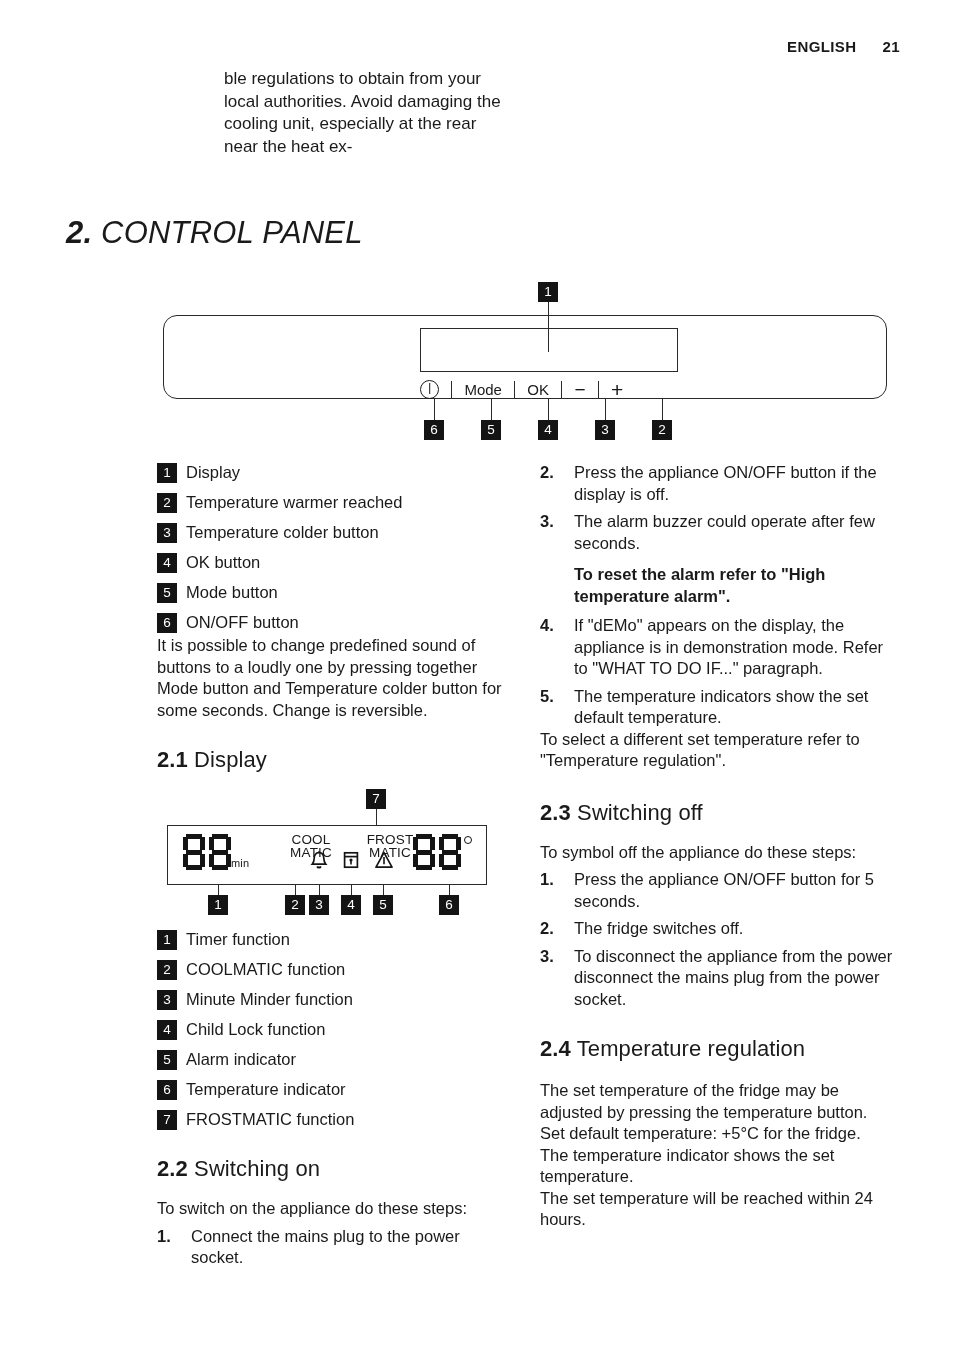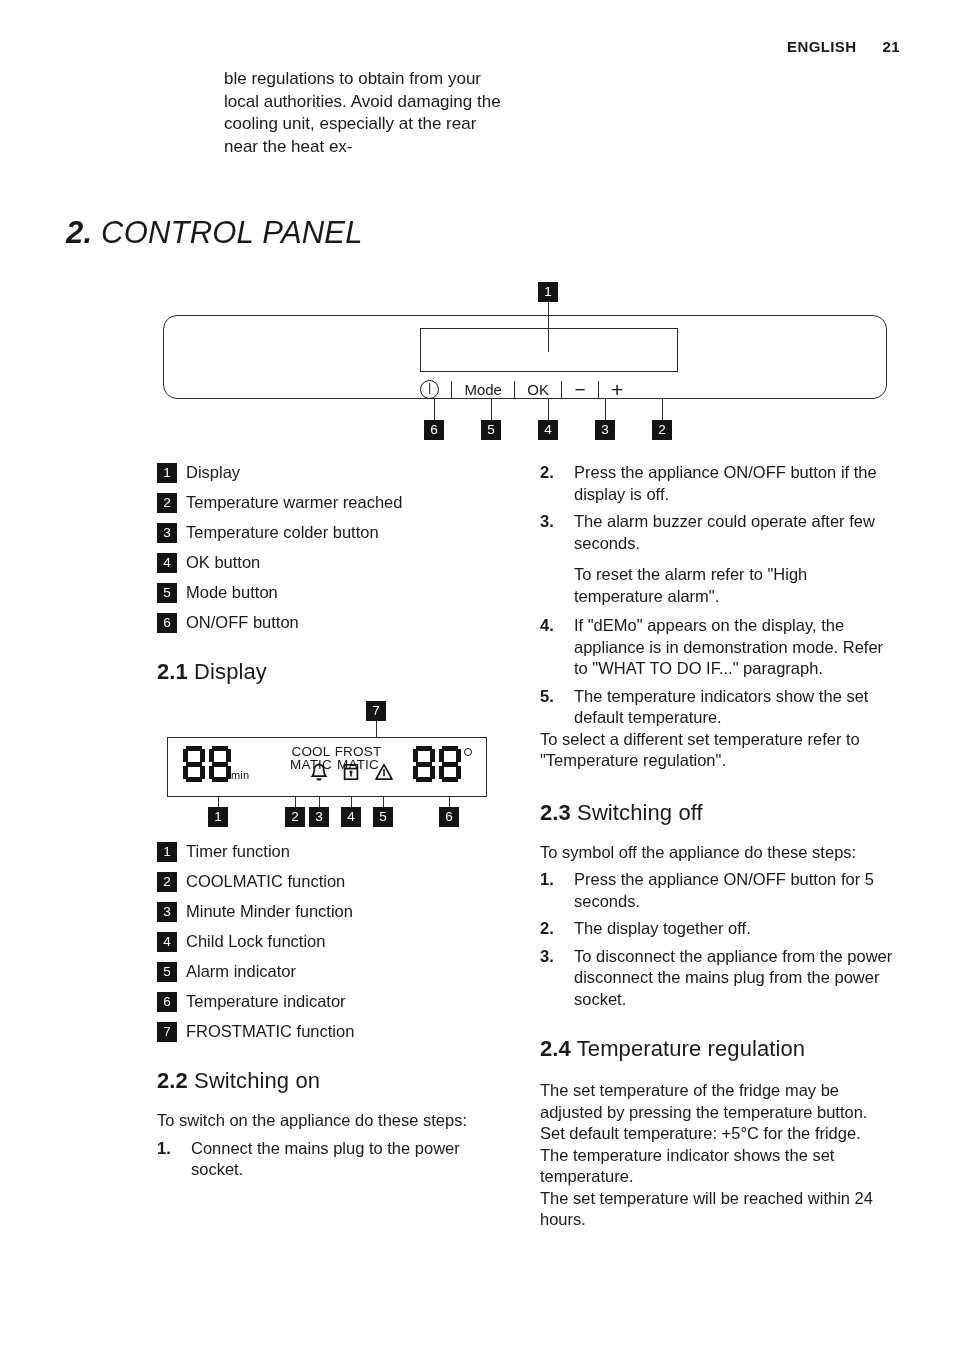--- a/index.html
+++ b/index.html
@@ -351,20 +351,21 @@
     <li>
       <span class="badge">5</span>
       <span>Mode button</span>
     </li>
     <li style="margin-bottom:2px;">
       <span class="badge">6</span>
       <span>ON/OFF button</span>
     </li>
   </ul>
 
+  <p class="body" style="margin-top:2px;">It is possible to change predefined sound of buttons to a loudly one by pressing together Mode button and Temperature colder button for some seconds. Change is reversible.</p>
 
   <h2 class="section" style="margin-top:26px;">
     <span class="num">2.1</span>
     <span>Display</span>
   </h2>
 
   <div class="fig-display" style="margin-top:16px;">
 
     <div class="badge badge-abs" style="top:0px;left:209px;">7</div>
     <div class="dleader" style="top:20px;left:218.5px;height:17px;"></div>
@@ -392,21 +393,21 @@
           <i class="h b"></i>
       </span>
       <span class="unit-min">min</span>
     </div>
 
     <div class="matic-label" style="top:44px;left:122px;width:64px;">
       <div>COOL</div>
       <div>MATIC</div>
     </div>
 
-    <div class="matic-label" style="top:44px;left:168px;width:66px;">
+    <div class="matic-label" style="top:44px;left:200px;width:66px;">
       <div>FROST</div>
       <div>MATIC</div>
     </div>
 
     <div class="icon-row" style="top:60px;left:152px;">
       <svg width="20" height="22" viewBox="0 0 20 22" fill="none" stroke="#141414" stroke-width="1.7">
         <path d="M10 3.6 C6.4 3.6 5.2 6.6 5.2 9.3 C5.2 12.4 4.0 14.2 3.2 15.2 L16.8 15.2 C16.0 14.2 14.8 12.4 14.8 9.3 C14.8 6.6 13.6 3.6 10 3.6 Z"></path>
         <path d="M10 2.2 L10 3.6" stroke-width="1.6"></path>
         <path d="M8.1 17.4 C8.6 19.2 11.4 19.2 11.9 17.4" fill="#141414" stroke="none"></path>
         <path d="M8.1 17.4 C8.6 19.2 11.4 19.2 11.9 17.4"></path>
@@ -523,21 +524,21 @@
     <li>
       <span class="snum">2.</span>
       <span class="stext">Press the appliance ON/OFF button if the display is off.</span>
     </li>
     <li style="margin-bottom:2px;">
       <span class="snum">3.</span>
       <span class="stext">The alarm buzzer could operate after few seconds.</span>
     </li>
   </ol>
 
-  <p class="sub-note" style="margin-top:10px;margin-bottom:8px;">To reset the alarm refer to "High temperature alarm".</p>
+  <p class="sub-note" style="margin-top:10px;margin-bottom:8px;font-weight:bold;">To reset the alarm refer to "High temperature alarm".</p>
 
   <ol class="steps">
     <li>
       <span class="snum">4.</span>
       <span class="stext">If "dEMo" appears on the display, the appliance is in demonstration mode. Refer to "WHAT TO DO IF..." paragraph.</span>
     </li>
     <li style="margin-bottom:0;">
       <span class="snum">5.</span>
       <span class="stext">The temperature indicators show the set default temperature.</span>
     </li>
@@ -552,21 +553,21 @@
 
   <p class="body" style="margin-top:16px;">To symbol off the appliance do these steps:</p>
 
   <ol class="steps" style="margin-top:6px;">
     <li>
       <span class="snum">1.</span>
       <span class="stext">Press the appliance ON/OFF button for 5 seconds.</span>
     </li>
     <li>
       <span class="snum">2.</span>
-      <span class="stext">The display together off.</span>
+      <span class="stext">The fridge switches off.</span>
     </li>
     <li>
       <span class="snum">3.</span>
       <span class="stext">To disconnect the appliance from the power disconnect the mains plug from the power socket.</span>
     </li>
   </ol>
 
   <h2 class="section" style="margin-top:26px;">
     <span class="num">2.4</span>
     <span>Temperature regulation</span>

